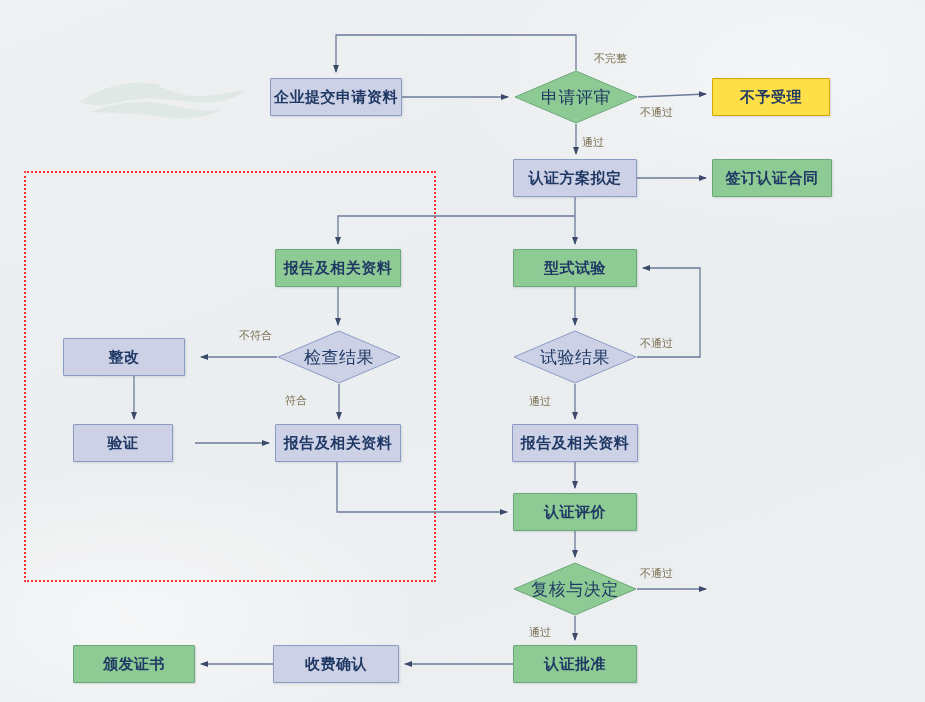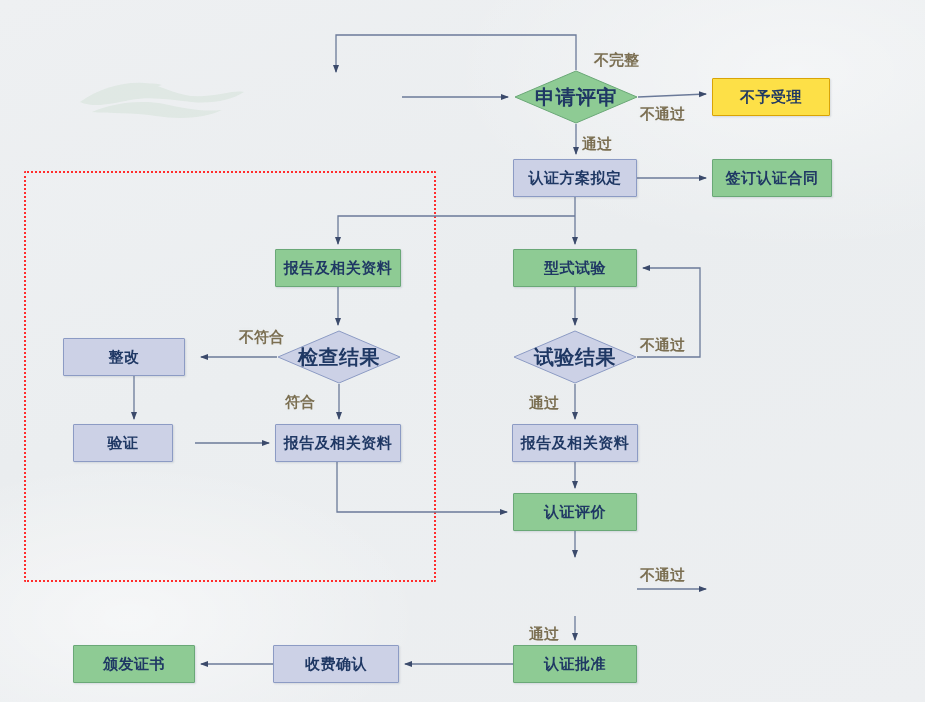--- a/index.html
+++ b/index.html
@@ -66,31 +66,31 @@
   .diamond-wrap {
     position: absolute;
     display: flex;
     align-items: center;
     justify-content: center;
   }
   .diamond-wrap svg { position: absolute; left: 0; top: 0; }
   .diamond-wrap .dlabel {
     position: relative;
     z-index: 2;
-    font-size: 20px;
-    font-weight: bold;
+    font-size: 17px;
+    font-weight: normal;
     color: #1f3864;
     letter-spacing: 0.5px;
     white-space: nowrap;
   }
   .edge-label {
     position: absolute;
-    font-size: 15px;
+    font-size: 11px;
     color: #7b6f52;
-    font-weight: bold;
+    font-weight: normal;
     white-space: nowrap;
     text-shadow: 0 0 2px rgba(236,239,241,0.95), 0 0 3px rgba(236,239,241,0.9);
   }
   .region-box {
     position: absolute;
     box-sizing: border-box;
     border: 2px dotted #ff2d2d;
     border-radius: 1px;
     background: rgba(255,255,255,0.07);
   }
@@ -160,20 +160,23 @@
 
       <path d="M575,616 L575,640" marker-end="url(#arrow)"></path>
 
       <path d="M513,664 L405,664" marker-end="url(#arrow)"></path>
 
       <path d="M273,664 L201,664" marker-end="url(#arrow)"></path>
 
     </g>
   </svg>
 
+  <div class="node rect blue" style="left:270px; top:78px; width:132px; height:38px;">
+    <span>企业提交申请资料</span>
+  </div>
 
   <div class="diamond-wrap" style="left:514px; top:70px; width:124px; height:54px;">
     <svg width="124" height="54">
       <polygon points="62,1 123,27 62,53 1,27" fill="#8ecb94" stroke="#6aa877" stroke-width="1"></polygon>
     </svg>
     <span class="dlabel">申请评审</span>
   </div>
 
   <div class="node rect orange" style="left:712px; top:78px; width:118px; height:38px;">
     <span>不予受理</span>
@@ -222,20 +225,26 @@
   </div>
 
   <div class="node rect blue" style="left:512px; top:424px; width:126px; height:38px;">
     <span>报告及相关资料</span>
   </div>
 
   <div class="node rect green" style="left:513px; top:493px; width:124px; height:38px;">
     <span>认证评价</span>
   </div>
 
+  <div class="diamond-wrap" style="left:513px; top:562px; width:124px; height:54px;">
+    <svg width="124" height="54">
+      <polygon points="62,1 123,27 62,53 1,27" fill="#8ecb94" stroke="#6aa877" stroke-width="1"></polygon>
+    </svg>
+    <span class="dlabel">复核与决定</span>
+  </div>
 
 
   <div class="node rect green" style="left:513px; top:645px; width:124px; height:38px;">
     <span>认证批准</span>
   </div>
 
   <div class="node rect blue" style="left:273px; top:645px; width:126px; height:38px;">
     <span>收费确认</span>
   </div>
 

